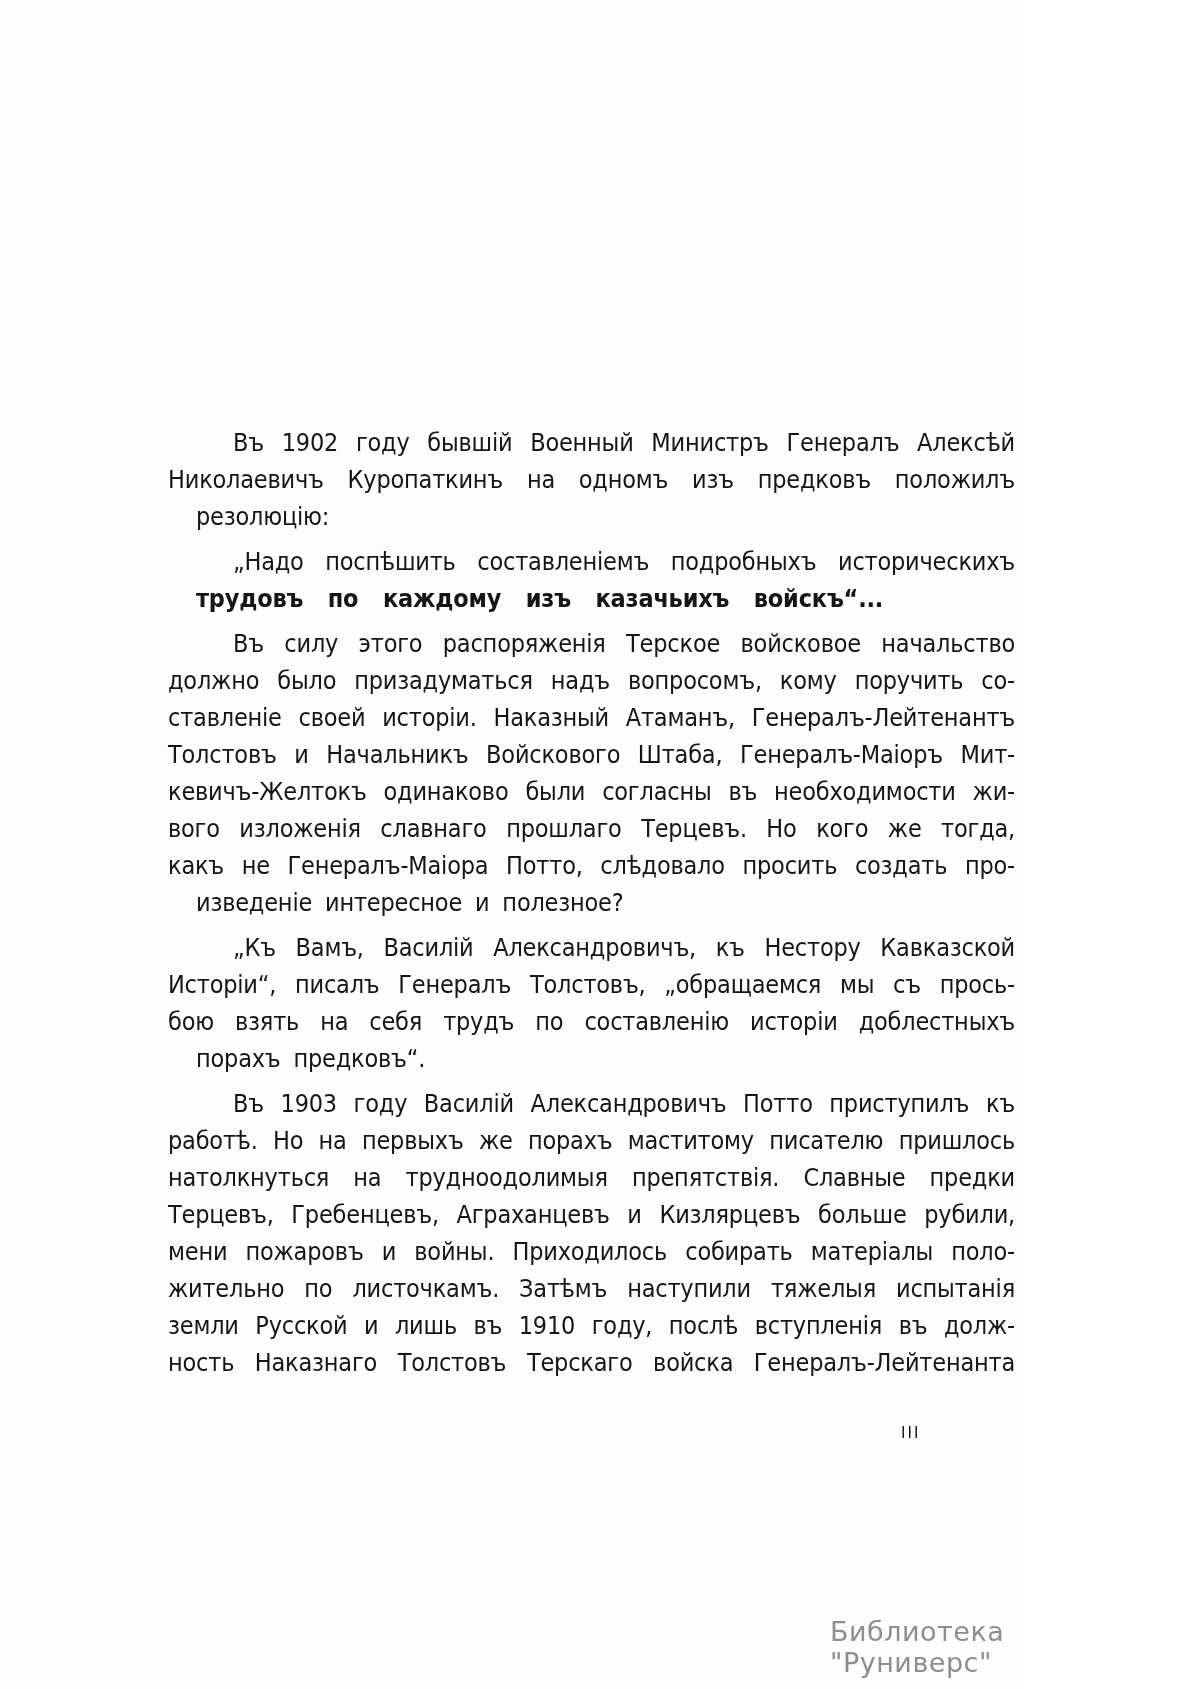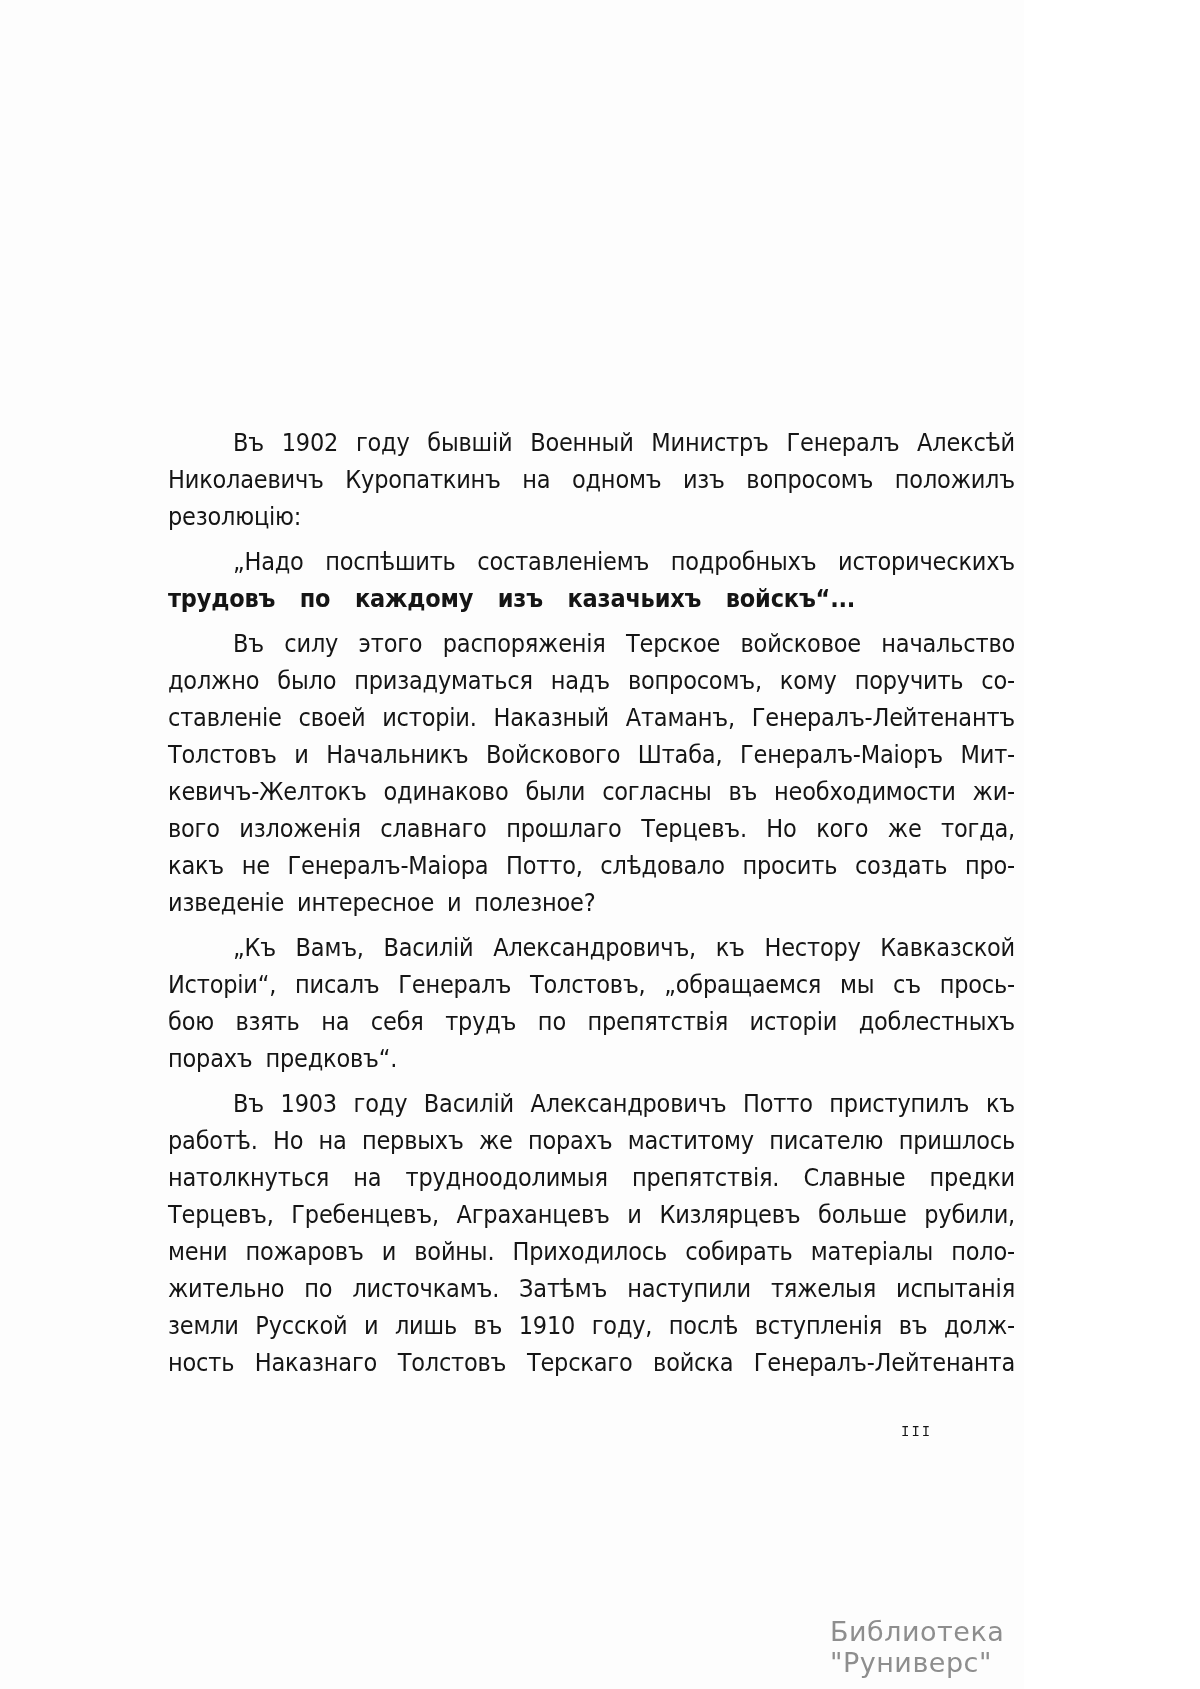--- a/index.html
+++ b/index.html
@@ -31,63 +31,64 @@
     padding: 0;
     text-align: justify;
     text-align-last: justify;
   }
   .indent { padding-left: 65px; }
   .pgap   { margin-top: 8px; }
   .end {
     text-align: right;
     text-align-last: left;
     word-spacing: 6px;
+    margin-left: 28px;
   }
   .wide { word-spacing: 17px; font-weight: bold; }
   .page-number {
     position: absolute;
     left: 901px;
     top: 1424px;
     color: var(--ink, #151515);
-    font-family: Liberation Mono, monospace;
-    font-size: 14px;
+    font-family: Liberation Sans, sans-serif;
+    font-size: 16px;
     letter-spacing: 2px;
   }
   .watermark {
     position: absolute;
     left: 830px;
     top: 1616px;
     color: var(--watermark_gray, #8e8e8e);
     font-family: "DejaVu Sans", "Liberation Sans", sans-serif;
     font-size: 27px;
     letter-spacing: 0.5px;
   }
 </style>
 </head>
 <body>
 
 <div class="page">
 
   <div class="text-block">
     <p class="line indent">Въ 1902 году бывшій Военный Министръ Генералъ Алексѣй</p>
-    <p class="line">Николаевичъ Куропаткинъ на одномъ изъ вопросомъ положилъ</p>
+    <p class="line">Николаевичъ Куропаткинъ на одномъ изъ предковъ положилъ</p>
     <p class="line end">резолюцію:</p>
     <p class="line indent pgap">„Надо поспѣшить составленіемъ подробныхъ историческихъ</p>
     <p class="line end wide">трудовъ по каждому изъ казачьихъ войскъ“...</p>
     <p class="line indent pgap">Въ силу этого распоряженія Терское войсковое начальство</p>
     <p class="line">должно было призадуматься надъ вопросомъ, кому поручить со-</p>
     <p class="line">ставленіе своей исторіи. Наказный Атаманъ, Генералъ-Лейтенантъ</p>
     <p class="line">Толстовъ и Начальникъ Войскового Штаба, Генералъ-Маіоръ Мит-</p>
     <p class="line">кевичъ-Желтокъ одинаково были согласны въ необходимости жи-</p>
     <p class="line">вого изложенія славнаго прошлаго Терцевъ. Но кого же тогда,</p>
     <p class="line">какъ не Генералъ-Маіора Потто, слѣдовало просить создать про-</p>
     <p class="line end">изведеніе интересное и полезное?</p>
     <p class="line indent pgap">„Къ Вамъ, Василій Александровичъ, къ Нестору Кавказской</p>
     <p class="line">Исторіи“, писалъ Генералъ Толстовъ, „обращаемся мы съ прось-</p>
-    <p class="line">бою взять на себя трудъ по препятствія исторіи доблестныхъ</p>
+    <p class="line">бою взять на себя трудъ по составленію исторіи доблестныхъ</p>
     <p class="line end">порахъ предковъ“.</p>
     <p class="line indent pgap">Въ 1903 году Василій Александровичъ Потто приступилъ къ</p>
     <p class="line">работѣ. Но на первыхъ же порахъ маститому писателю пришлось</p>
     <p class="line">натолкнуться на трудноодолимыя препятствія. Славные предки</p>
     <p class="line">Терцевъ, Гребенцевъ, Аграханцевъ и Кизлярцевъ больше рубили,</p>
     <p class="line">мени пожаровъ и войны. Приходилось собирать матеріалы поло-</p>
     <p class="line">жительно по листочкамъ. Затѣмъ наступили тяжелыя испытанія</p>
     <p class="line">земли Русской и лишь въ 1910 году, послѣ вступленія въ долж-</p>
     <p class="line">ность Наказнаго Толстовъ Терскаго войска Генералъ-Лейтенанта</p>
   </div>

